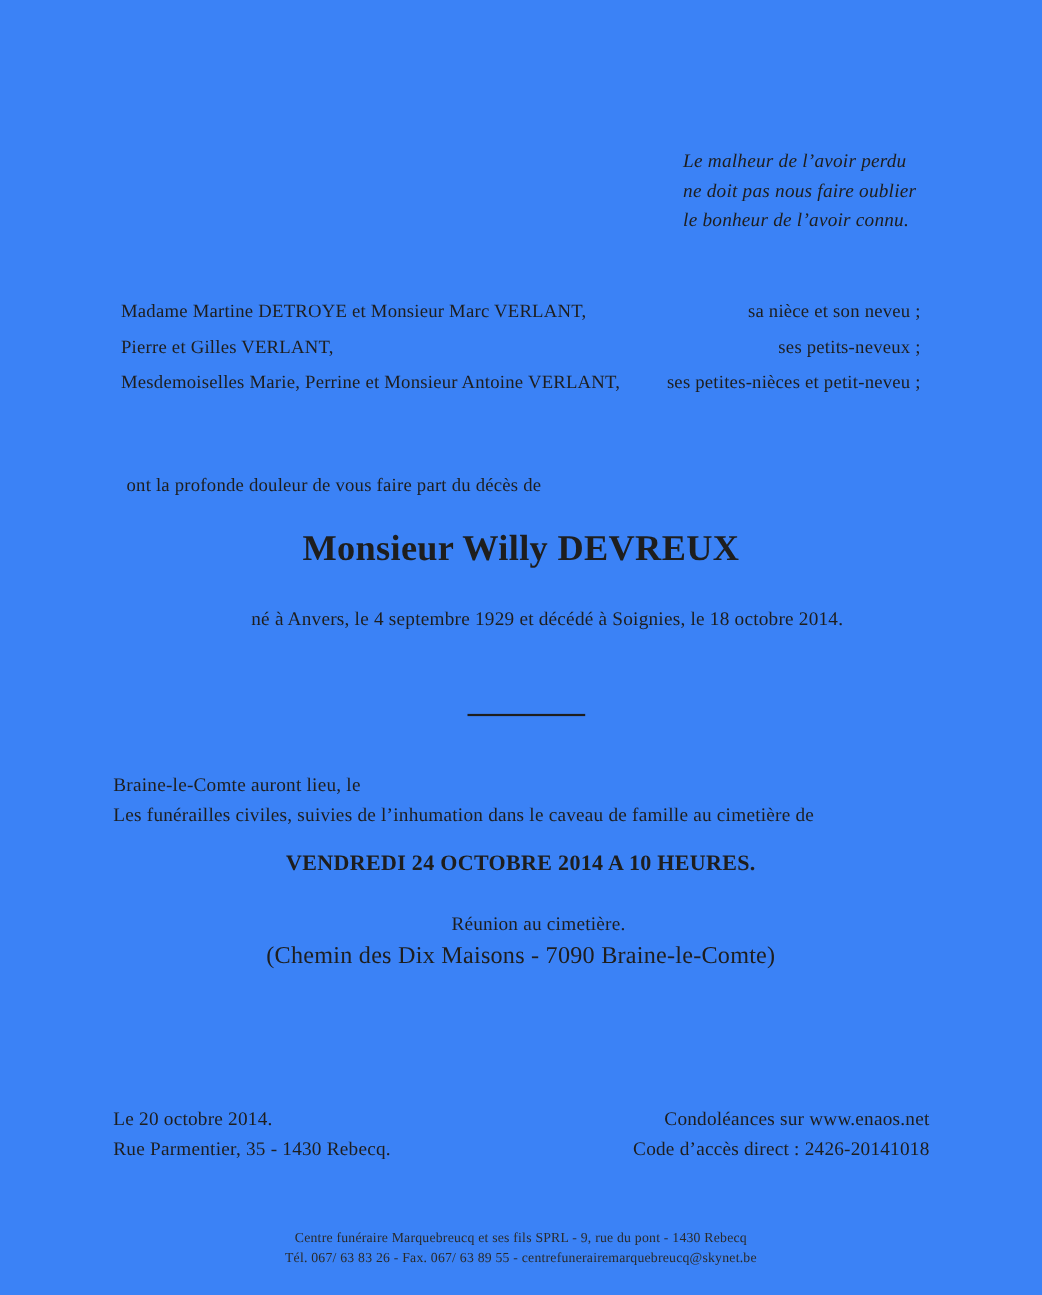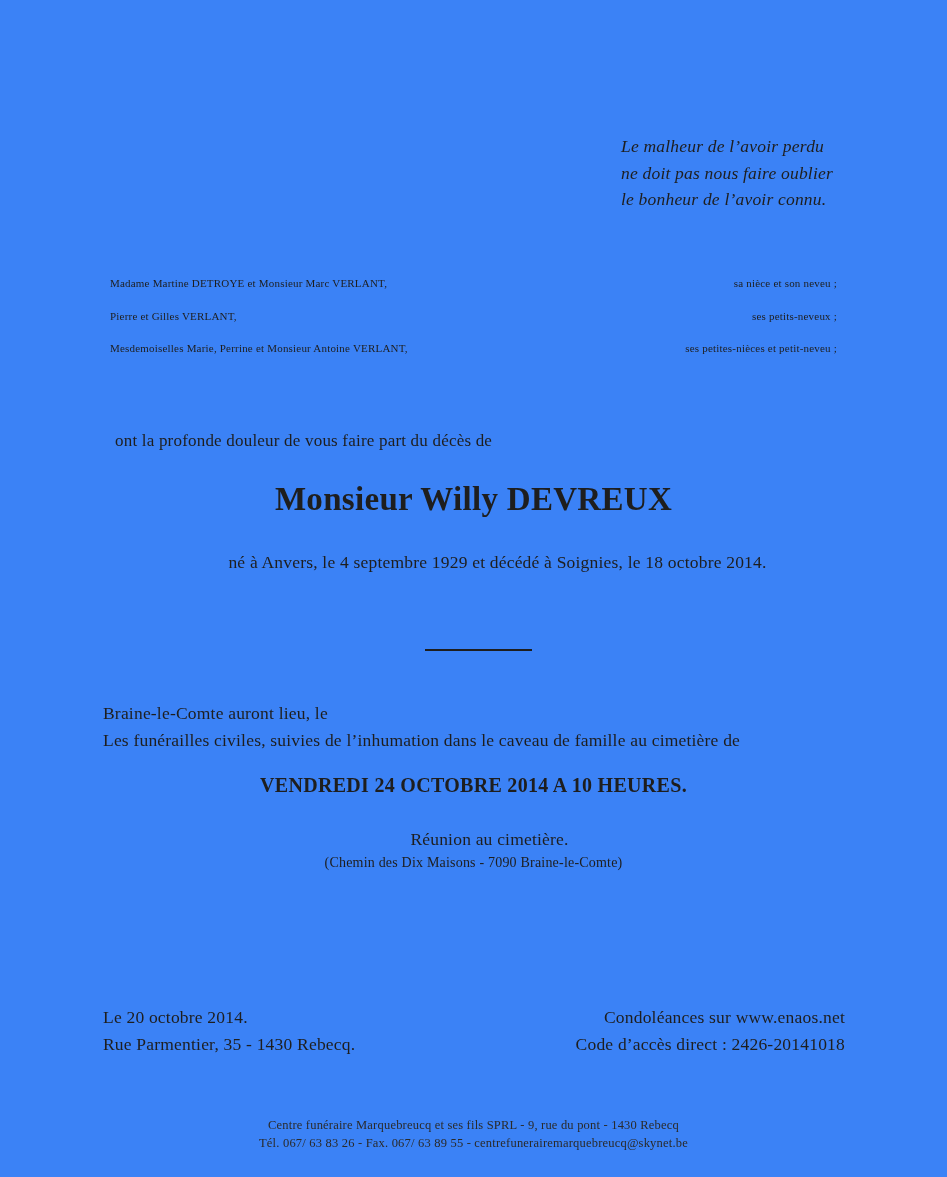--- a/index.html
+++ b/index.html
@@ -29,21 +29,21 @@
     position: absolute;
     top: 267px;
     left: 110px;
     right: 110px;
   }
   .family-row {
     display: flex;
     justify-content: space-between;
     align-items: center;
     line-height: 32.5px;
-    font-size: 11px;
+    font-size: 17px;
     letter-spacing: 0.2px;
   }
   .family-left { text-align: left; }
   .family-right { text-align: right; }
   .intro {
     position: absolute;
     top: 431px;
     left: 103px;
     font-size: 17px;
     letter-spacing: 0.2px;
@@ -104,21 +104,21 @@
     text-align: center;
     font-size: 17.5px;
     letter-spacing: 0.2px;
   }
   .meeting-location {
     position: absolute;
     top: 855px;
     left: 0;
     width: 100%;
     text-align: center;
-    font-size: 14px;
+    font-size: 22px;
     letter-spacing: 0.2px;
   }
   .closing-left {
     position: absolute;
     top: 1004px;
     left: 103px;
     font-size: 17.5px;
     line-height: 26.5px;
     letter-spacing: 0.2px;
   }

